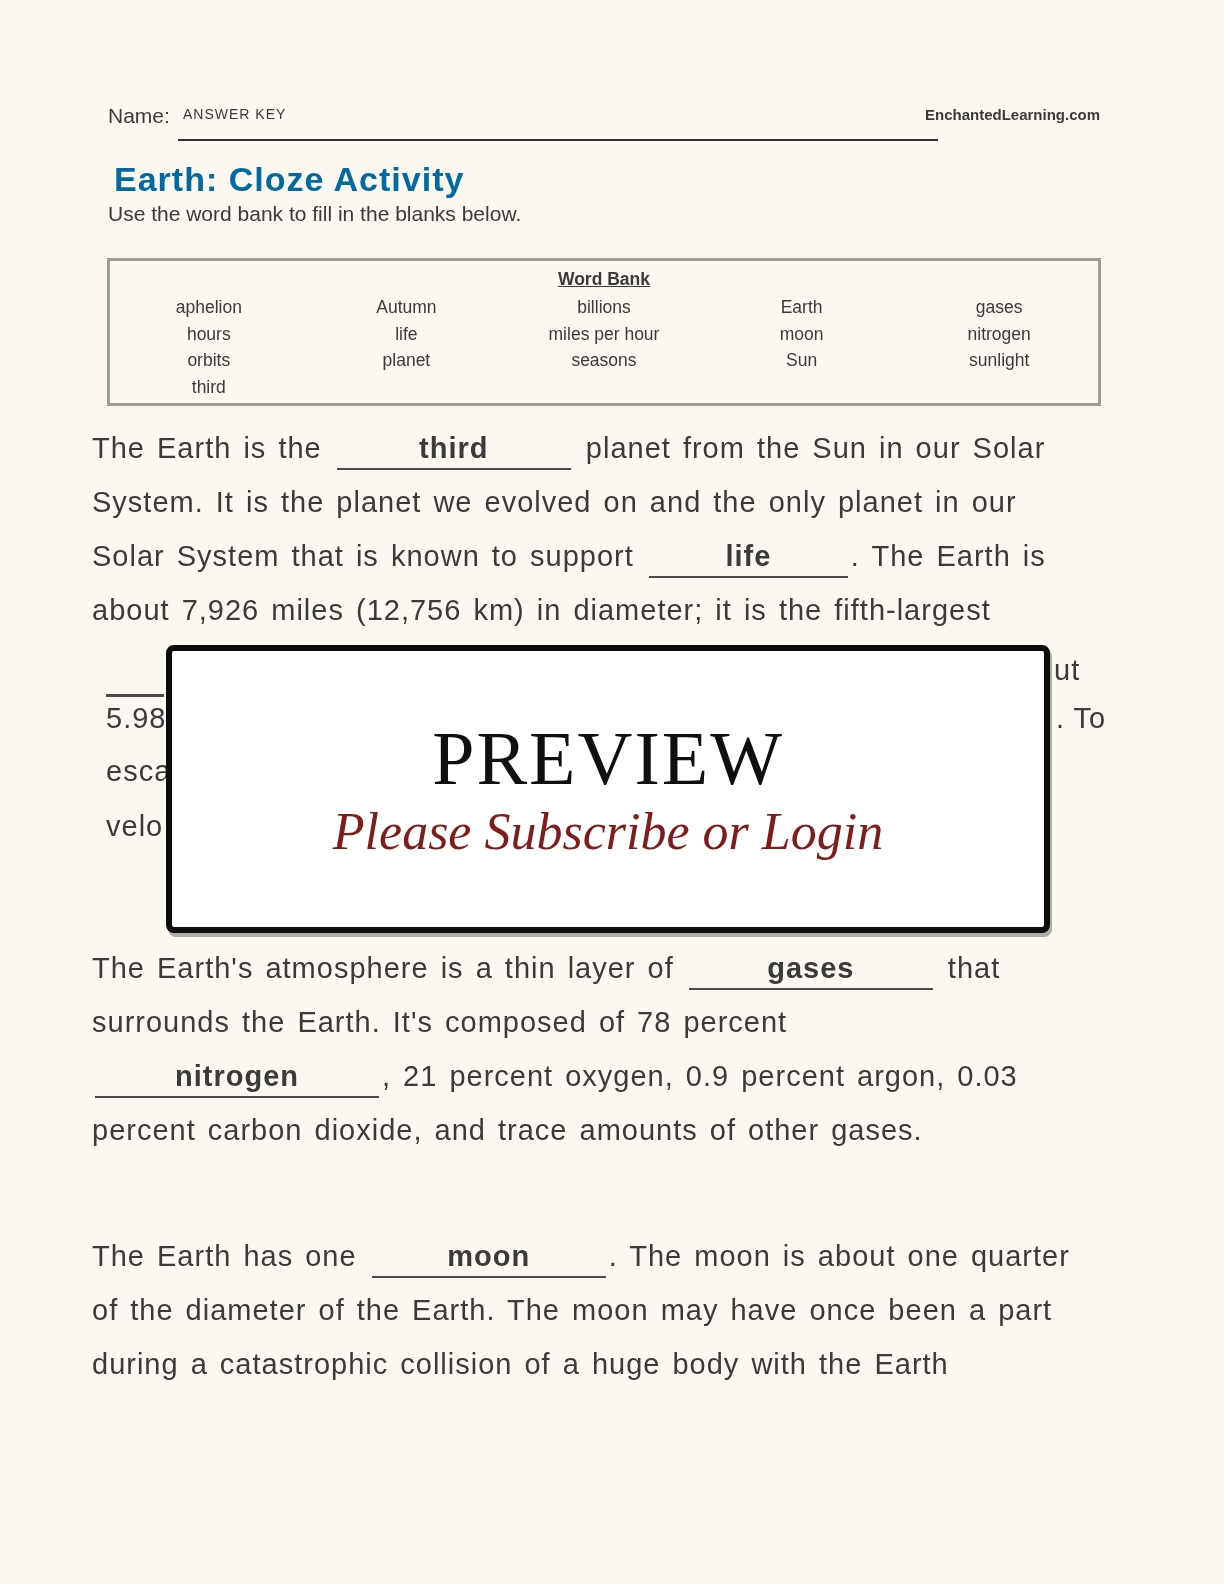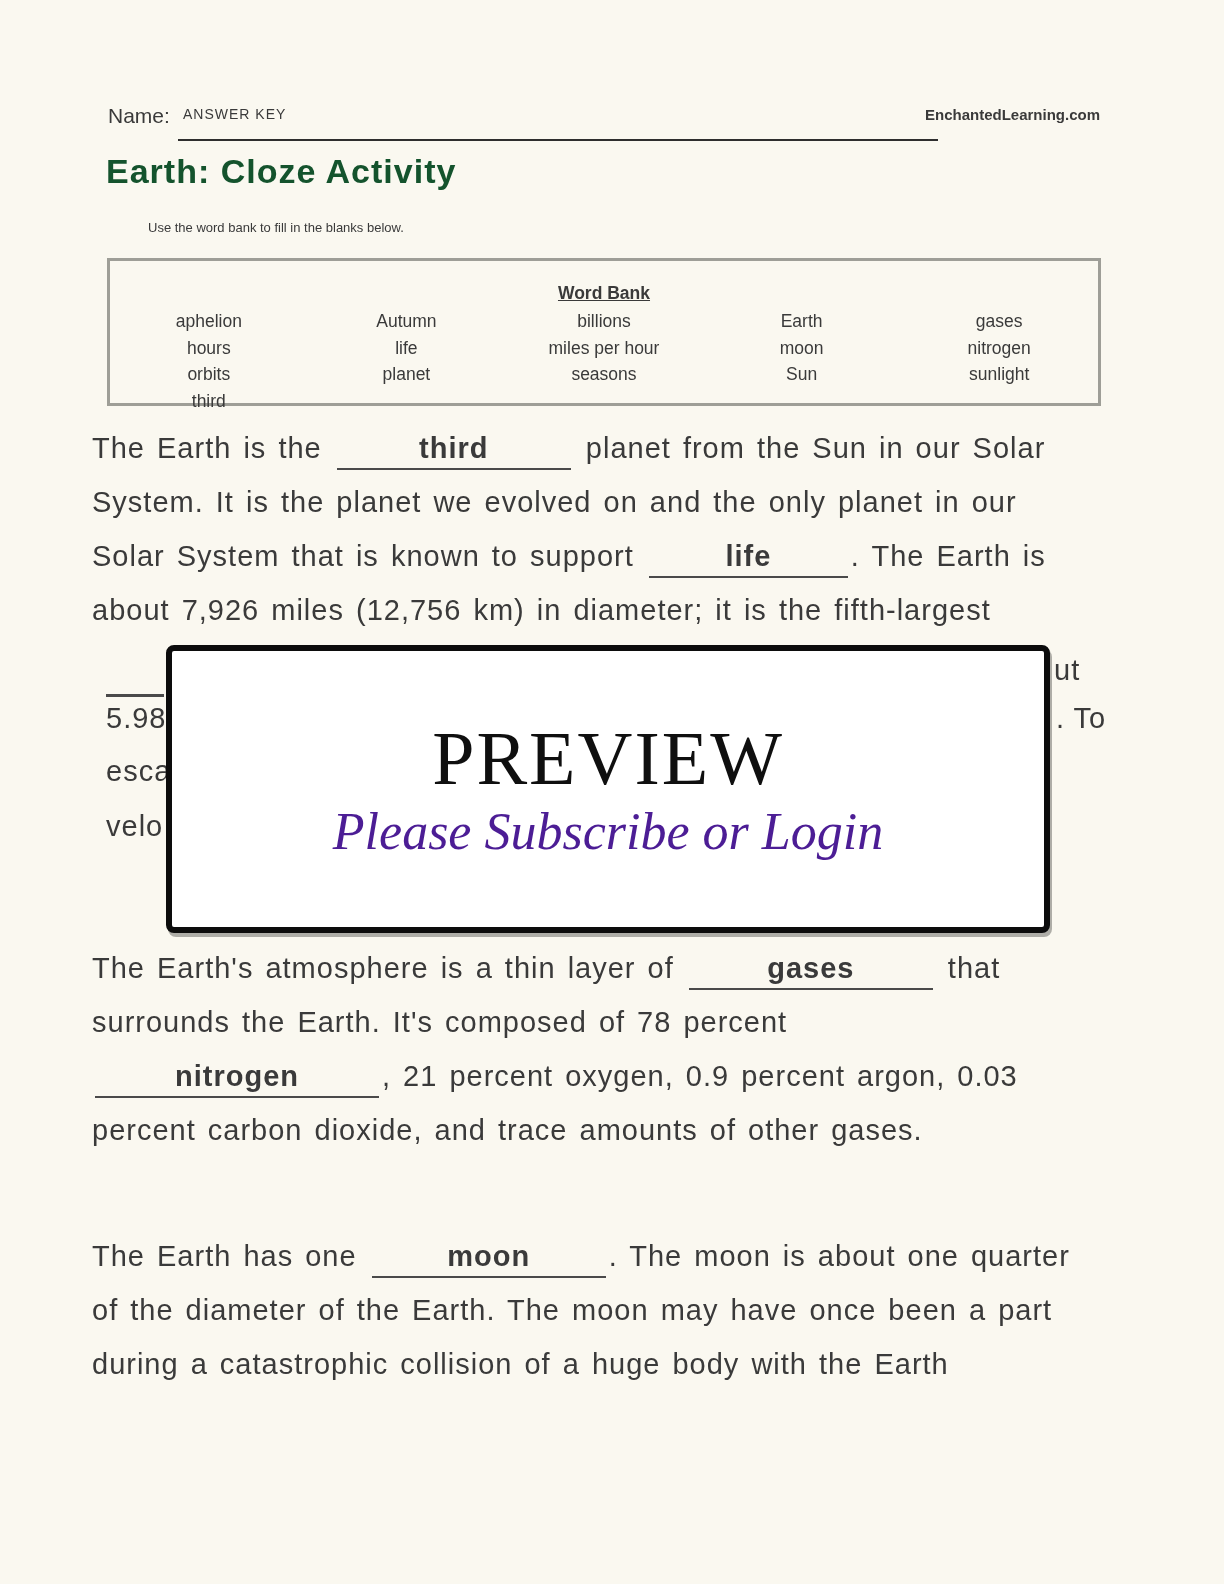--- a/index.html
+++ b/index.html
@@ -10,28 +10,28 @@
     font-family:"Liberation Sans", sans-serif;
     color:#3a3a3a;
     overflow:hidden;
   }
   
   .name-label{position:absolute;left:108px;top:104px;font-size:21px;}
   .name-value{position:absolute;left:183px;top:106px;font-size:14px;letter-spacing:1px;}
   .name-underline{position:absolute;left:178px;top:139px;width:760px;height:2px;background:#2e2e2e;}
   .site{position:absolute;right:124px;top:106px;font-size:15px;font-weight:bold;}
   
-  .title{position:absolute;left:106px;top:152px;margin:0;font-size:34px;font-weight:bold;color:#14532d;letter-spacing:1px;}
-  .instruction{position:absolute;left:108px;top:220px;font-size:13px;margin-left:40px;}
+  .title{position:absolute;left:106px;top:152px;margin:8px;font-size:34px;font-weight:bold;color:#0369a1;letter-spacing:1px;}
+  .instruction{position:absolute;left:108px;top:202px;font-size:21px;}
   
   .word-bank{
     position:absolute;left:107px;top:258px;width:994px;height:148px;
     border:3px solid #9e9e97;box-sizing:border-box;
   }
-  .wb-title{margin-top:22px;text-align:center;font-size:17.5px;font-weight:bold;text-decoration:underline;}
+  .wb-title{margin-top:8px;text-align:center;font-size:17.5px;font-weight:bold;text-decoration:underline;}
   .wb-grid{
     display:grid;grid-template-columns:repeat(5,1fr);
     margin-top:4px;
   }
   .wb-cell{text-align:center;font-size:17.5px;line-height:26.5px;}
   
   .paragraph{position:absolute;left:92px;right:80px;}
   .line{
     white-space:nowrap;
     height:54px;line-height:54px;
@@ -63,21 +63,21 @@
     box-shadow:2px 4px 0 rgba(0,0,0,0.30);
     display:flex;flex-direction:column;align-items:center;justify-content:center;
     gap:10px;
   }
   .preview-title{
     font-family:"Liberation Serif", serif;
     font-size:76px;color:#0f0f0f;letter-spacing:2px;line-height:1;
   }
   .preview-subtitle{
     font-family:"Liberation Serif", serif;
-    font-style:italic;font-size:52px;color:#4c1d95;line-height:1;
+    font-style:italic;font-size:52px;color:#7f1d1d;line-height:1;
   }
 </style>
 </head>
 <body>
 
 <div class="page">
 
   <span class="name-label">Name:</span>
   <span class="name-value">ANSWER KEY</span>
   <div class="name-underline"></div>

